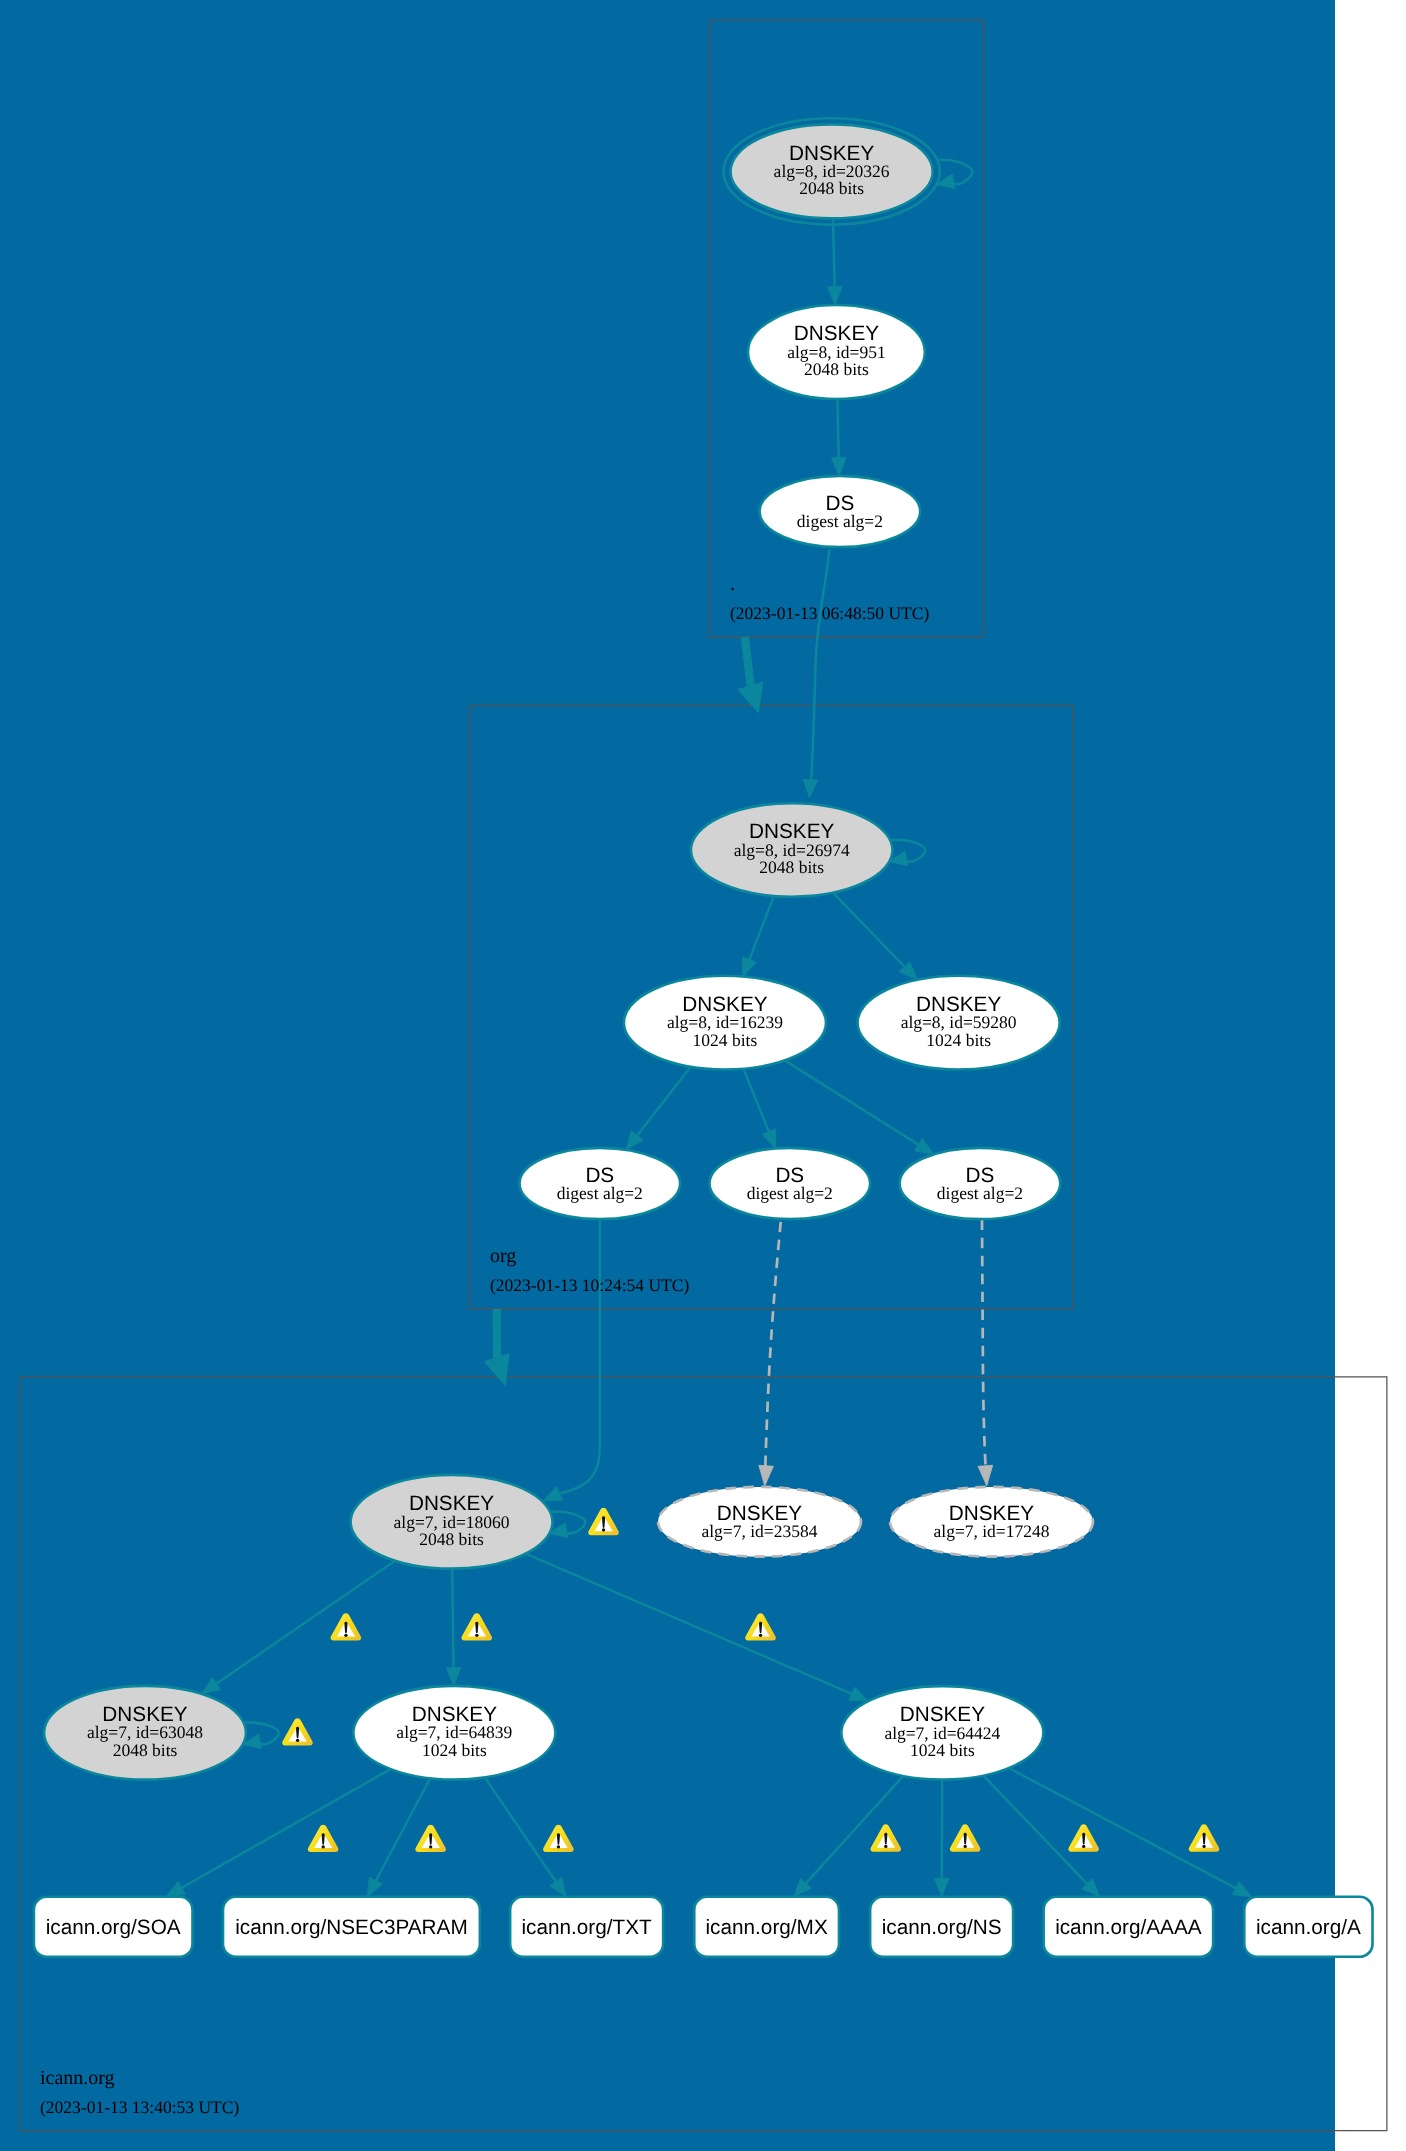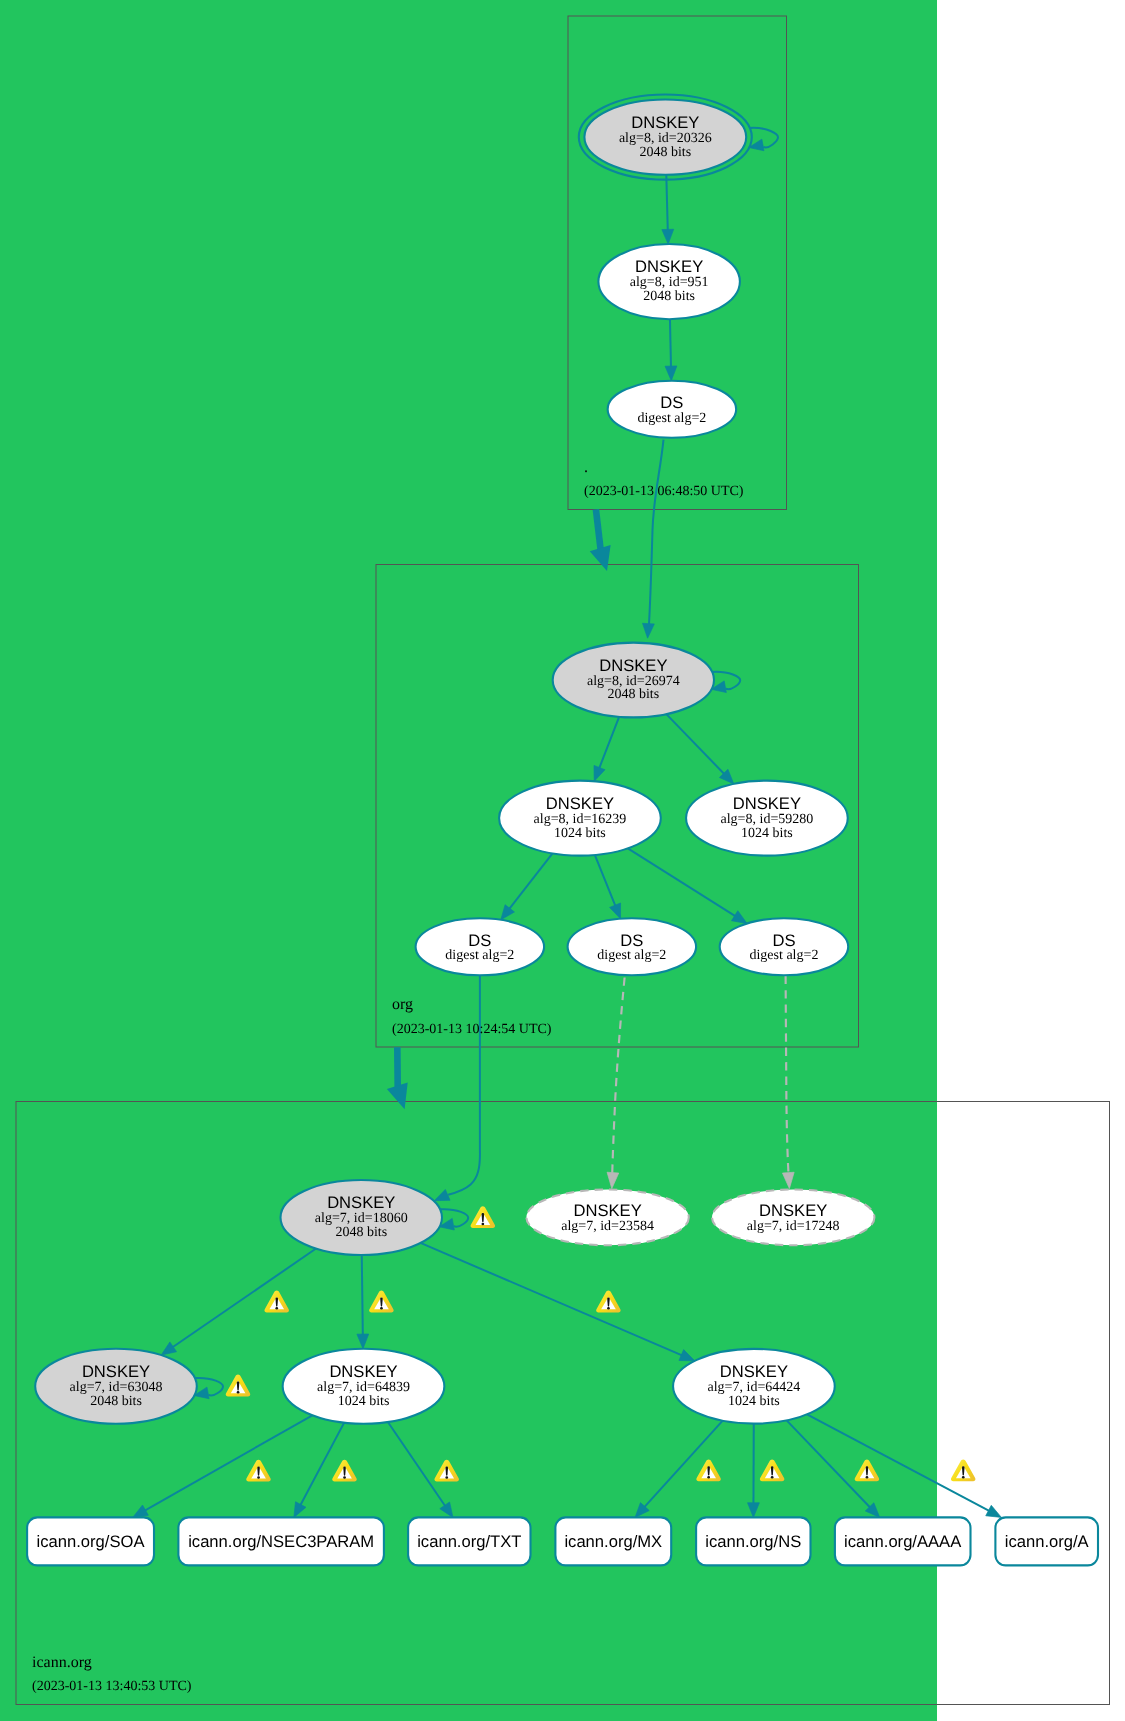--- a/index.html
+++ b/index.html
@@ -1,18 +1,18 @@
 <!DOCTYPE html>
 <html><head>
 <meta charset="utf-8">
 <title>DNSSEC Authentication Chain</title>
 <style>
 html,body{margin:0;padding:0;background:#ffffff;}
 body{width:1125px;height:1721px;overflow:hidden;font-family:"Liberation Serif",serif;}
-#canvas{position:relative;width:937px;height:1721px;background:#22c55e;}
+#canvas{position:relative;width:1068px;height:1721px;background:#0369a1;}
 #graph{transform:translateZ(0);}
 svg{display:block;shape-rendering:geometricPrecision;text-rendering:geometricPrecision;-webkit-font-smoothing:antialiased;}
 text{dominant-baseline:alphabetic;}
 .t-title{font-family:"Liberation Sans",sans-serif;font-size:16.6px;}
 .t-sub{font-family:"Liberation Serif",serif;font-size:14px;}
 .t-cl{font-family:"Liberation Serif",serif;font-size:14px;fill:#000000;}
 .t-zn{font-family:"Liberation Serif",serif;font-size:16px;fill:#000000;}
 </style>
 </head>
 <body>

